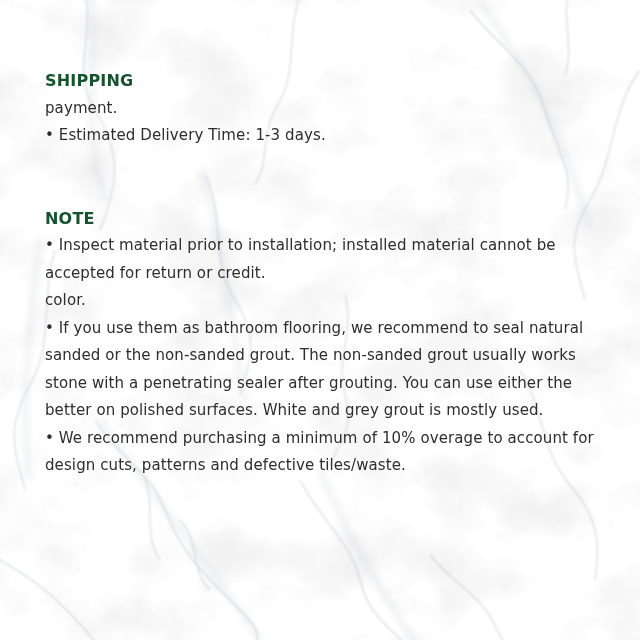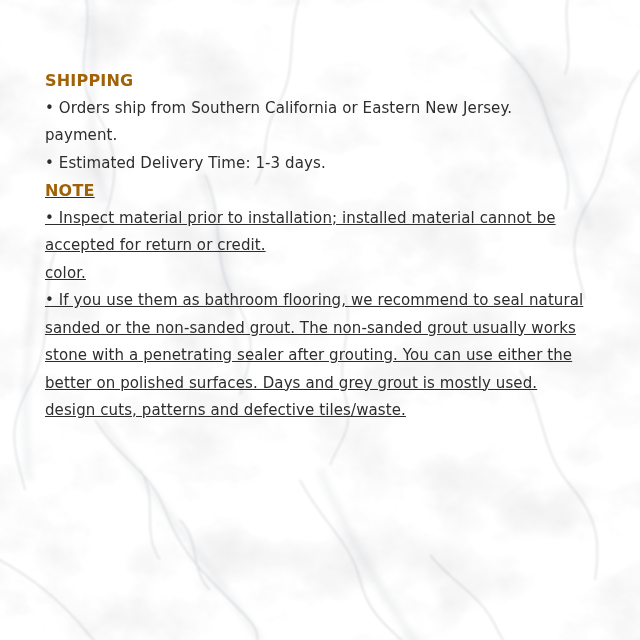--- a/index.html
+++ b/index.html
@@ -26,31 +26,31 @@
     left: 45px;
     top: 67px;
     width: 575px;
     font-family: "DejaVu Sans", "Liberation Sans", sans-serif;
     color: #2d2d2d;
   }
   .section-title {
     font-size: 16px;
     font-weight: bold;
     line-height: 27.5px;
-    color: #a16207;
+    color: #14532d;
     letter-spacing: 0.2px;
   }
   .line {
     font-size: 15px;
     line-height: 27.5px;
     letter-spacing: 0.1px;
     white-space: nowrap;
   }
   .section-note {
-    text-decoration: underline;
+    margin-top: 55px;
   }
 </style>
 </head>
 <body>
 
 <svg class="bg-svg" width="640" height="640" viewBox="0 0 640 640" aria-hidden="true">
   <defs>
     <filter id="marbleNoise" x="-5%" y="-5%" width="110%" height="110%">
       <feTurbulence type="fractalNoise" baseFrequency="0.012 0.015" numOctaves="5" seed="11" result="t"></feTurbulence>
       <feColorMatrix in="t" type="matrix" values="0.55 0.55 0.55 0 0
@@ -100,43 +100,41 @@
     <path d="M -10 555 C 30 575, 60 600, 85 630 S 110 650, 120 660"></path>
     <path d="M 430 555 C 455 585, 480 595, 495 625 S 510 650, 515 660"></path>
   </g>
 </svg>
 
 <div class="content">
 
   <div class="section">
     <div class="section-title">SHIPPING</div>
     <div>
-      <div class="line">• Orders ship from Southern California or Eastern New Jersey.</div>
-    </div>
-    <div>
       <div class="line">payment.</div>
     </div>
     <div>
       <div class="line">• Estimated Delivery Time: 1-3 days.</div>
     </div>
   </div>
 
   <div class="section section-note">
     <div class="section-title">NOTE</div>
     <div>
       <div class="line">• Inspect material prior to installation; installed material cannot be</div>
       <div class="line">accepted for return or credit.</div>
     </div>
     <div>
       <div class="line">color.</div>
     </div>
     <div>
       <div class="line">• If you use them as bathroom flooring, we recommend to seal natural</div>
       <div class="line">sanded or the non-sanded grout. The non-sanded grout usually works</div>
       <div class="line">stone with a penetrating sealer after grouting. You can use either the</div>
-      <div class="line">better on polished surfaces. Days and grey grout is mostly used.</div>
+      <div class="line">better on polished surfaces. White and grey grout is mostly used.</div>
     </div>
     <div>
+      <div class="line">• We recommend purchasing a minimum of 10% overage to account for</div>
       <div class="line">design cuts, patterns and defective tiles/waste.</div>
     </div>
   </div>
 
 </div>
 
 </body></html>

